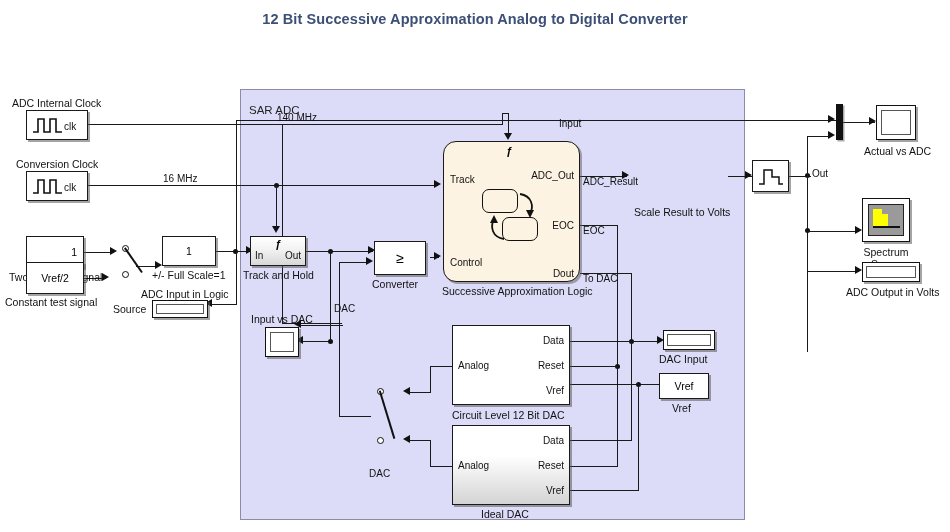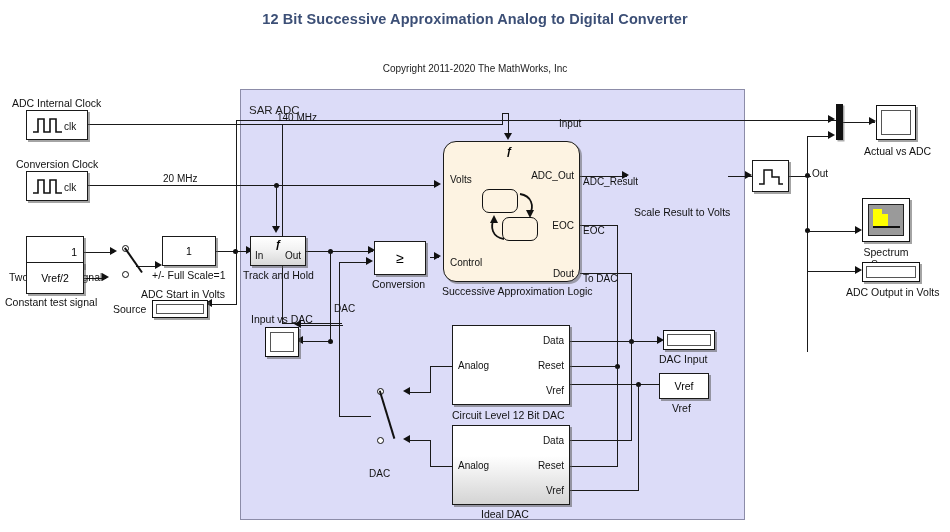--- a/index.html
+++ b/index.html
@@ -73,21 +73,20 @@
   svg{display:block;overflow:visible;}
 </style>
 </head>
 <body>
 
 <div id="canvas">
 
   <div class="abs title">
     <div>12 Bit Successive Approximation Analog to Digital Converter</div>
   </div>
-  <div class="abs copyright">Copyright 2011-2020 The MathWorks, Inc</div>
 
   <div class="abs panel"></div>
   <div class="abs panel-title">SAR ADC</div>
 
   <div class="abs wire wh" style="left:88px;top:124px;width:415px;"></div>
   <div class="abs wire wv" style="left:282px;top:124px;height:200px;"></div>
   <div class="abs wire wh" style="left:282px;top:323px;width:60px;"></div>
 
   <div class="abs wire wv" style="left:502px;top:113px;height:12px;"></div>
   <div class="abs wire wh" style="left:502px;top:113px;width:7px;"></div>
@@ -230,41 +229,41 @@
 
   <div class="abs sw-node" style="left:122px;top:245px;"></div>
   <div class="abs sw-node" style="left:122px;top:271px;"></div>
   <div class="abs sw-bar" style="left:125px;top:247px;width:30px;transform:rotate(55deg);"></div>
 
   <div class="abs blk" style="left:162px;top:236px;width:54px;height:30px;">
     <span>1</span>
   </div>
   <div class="abs lbl" style="left:152px;top:269px;">+/- Full Scale=1</div>
 
-  <div class="abs lbl" style="left:141px;top:288px;">ADC Start in Volts</div>
+  <div class="abs lbl" style="left:141px;top:288px;">ADC Input in Logic</div>
   <div class="abs lbl" style="left:113px;top:303px;">Source</div>
   <div class="abs disp" style="left:152px;top:300px;width:56px;height:18px;">
     <div class="inner"></div>
   </div>
 
   <div class="abs blk grad" style="left:250px;top:236px;width:56px;height:30px;position:absolute;display:block;">
     <span class="port abs" style="left:4px;top:13px;">In</span>
     <span class="port abs" style="right:4px;top:13px;">Out</span>
     <span class="abs" style="left:24px;top:1px;font-size:11px;font-style:italic;font-weight:bold;">ƒ</span>
   </div>
   <div class="abs lbl" style="left:243px;top:269px;">Track and Hold</div>
 
   <div class="abs blk" style="left:374px;top:241px;width:52px;height:34px;font-size:14px;">
     <span>≥</span>
   </div>
-  <div class="abs lbl" style="left:372px;top:278px;">Conversion</div>
+  <div class="abs lbl" style="left:372px;top:278px;">Converter</div>
 
   <div class="abs chart">
     <span class="abs" style="left:62px;top:3px;font-size:11px;font-style:italic;font-weight:bold;">ƒ</span>
-    <span class="port abs" style="left:6px;top:32px;">Volts</span>
+    <span class="port abs" style="left:6px;top:32px;">Track</span>
     <span class="port abs" style="left:6px;top:115px;">Control</span>
     <span class="port abs" style="right:5px;top:28px;">ADC_Out</span>
     <span class="port abs" style="right:5px;top:78px;">EOC</span>
     <span class="port abs" style="right:5px;top:126px;">Dout</span>
 
     <div class="st-round" style="left:38px;top:47px;width:34px;height:22px;"></div>
     <div class="st-round" style="left:58px;top:75px;width:34px;height:22px;"></div>
     <svg class="abs" style="left:34px;top:42px;" width="70" height="62">
       <path d="M42,10 C54,12 56,22 52,30" fill="none" stroke="#111" stroke-width="1.8"></path>
       <polygon points="52,34 48,26 56,26" fill="#111"></polygon>
@@ -339,20 +338,20 @@
     <div class="inner"></div>
   </div>
   <div class="abs lbl" style="left:659px;top:353px;">DAC Input</div>
 
   <div class="abs blk" style="left:659px;top:373px;width:50px;height:26px;">
     <span>Vref</span>
   </div>
   <div class="abs lbl" style="left:672px;top:402px;">Vref</div>
 
   <div class="abs sig" style="left:277px;top:112px;">140 MHz</div>
-  <div class="abs sig" style="left:163px;top:173px;">20 MHz</div>
+  <div class="abs sig" style="left:163px;top:173px;">16 MHz</div>
   <div class="abs sig" style="left:559px;top:118px;">Input</div>
   <div class="abs sig" style="left:583px;top:176px;">ADC_Result</div>
   <div class="abs sig" style="left:583px;top:225px;">EOC</div>
   <div class="abs sig" style="left:583px;top:273px;">To DAC</div>
   <div class="abs sig" style="left:334px;top:303px;">DAC</div>
 
 </div>
 
 </body></html>

